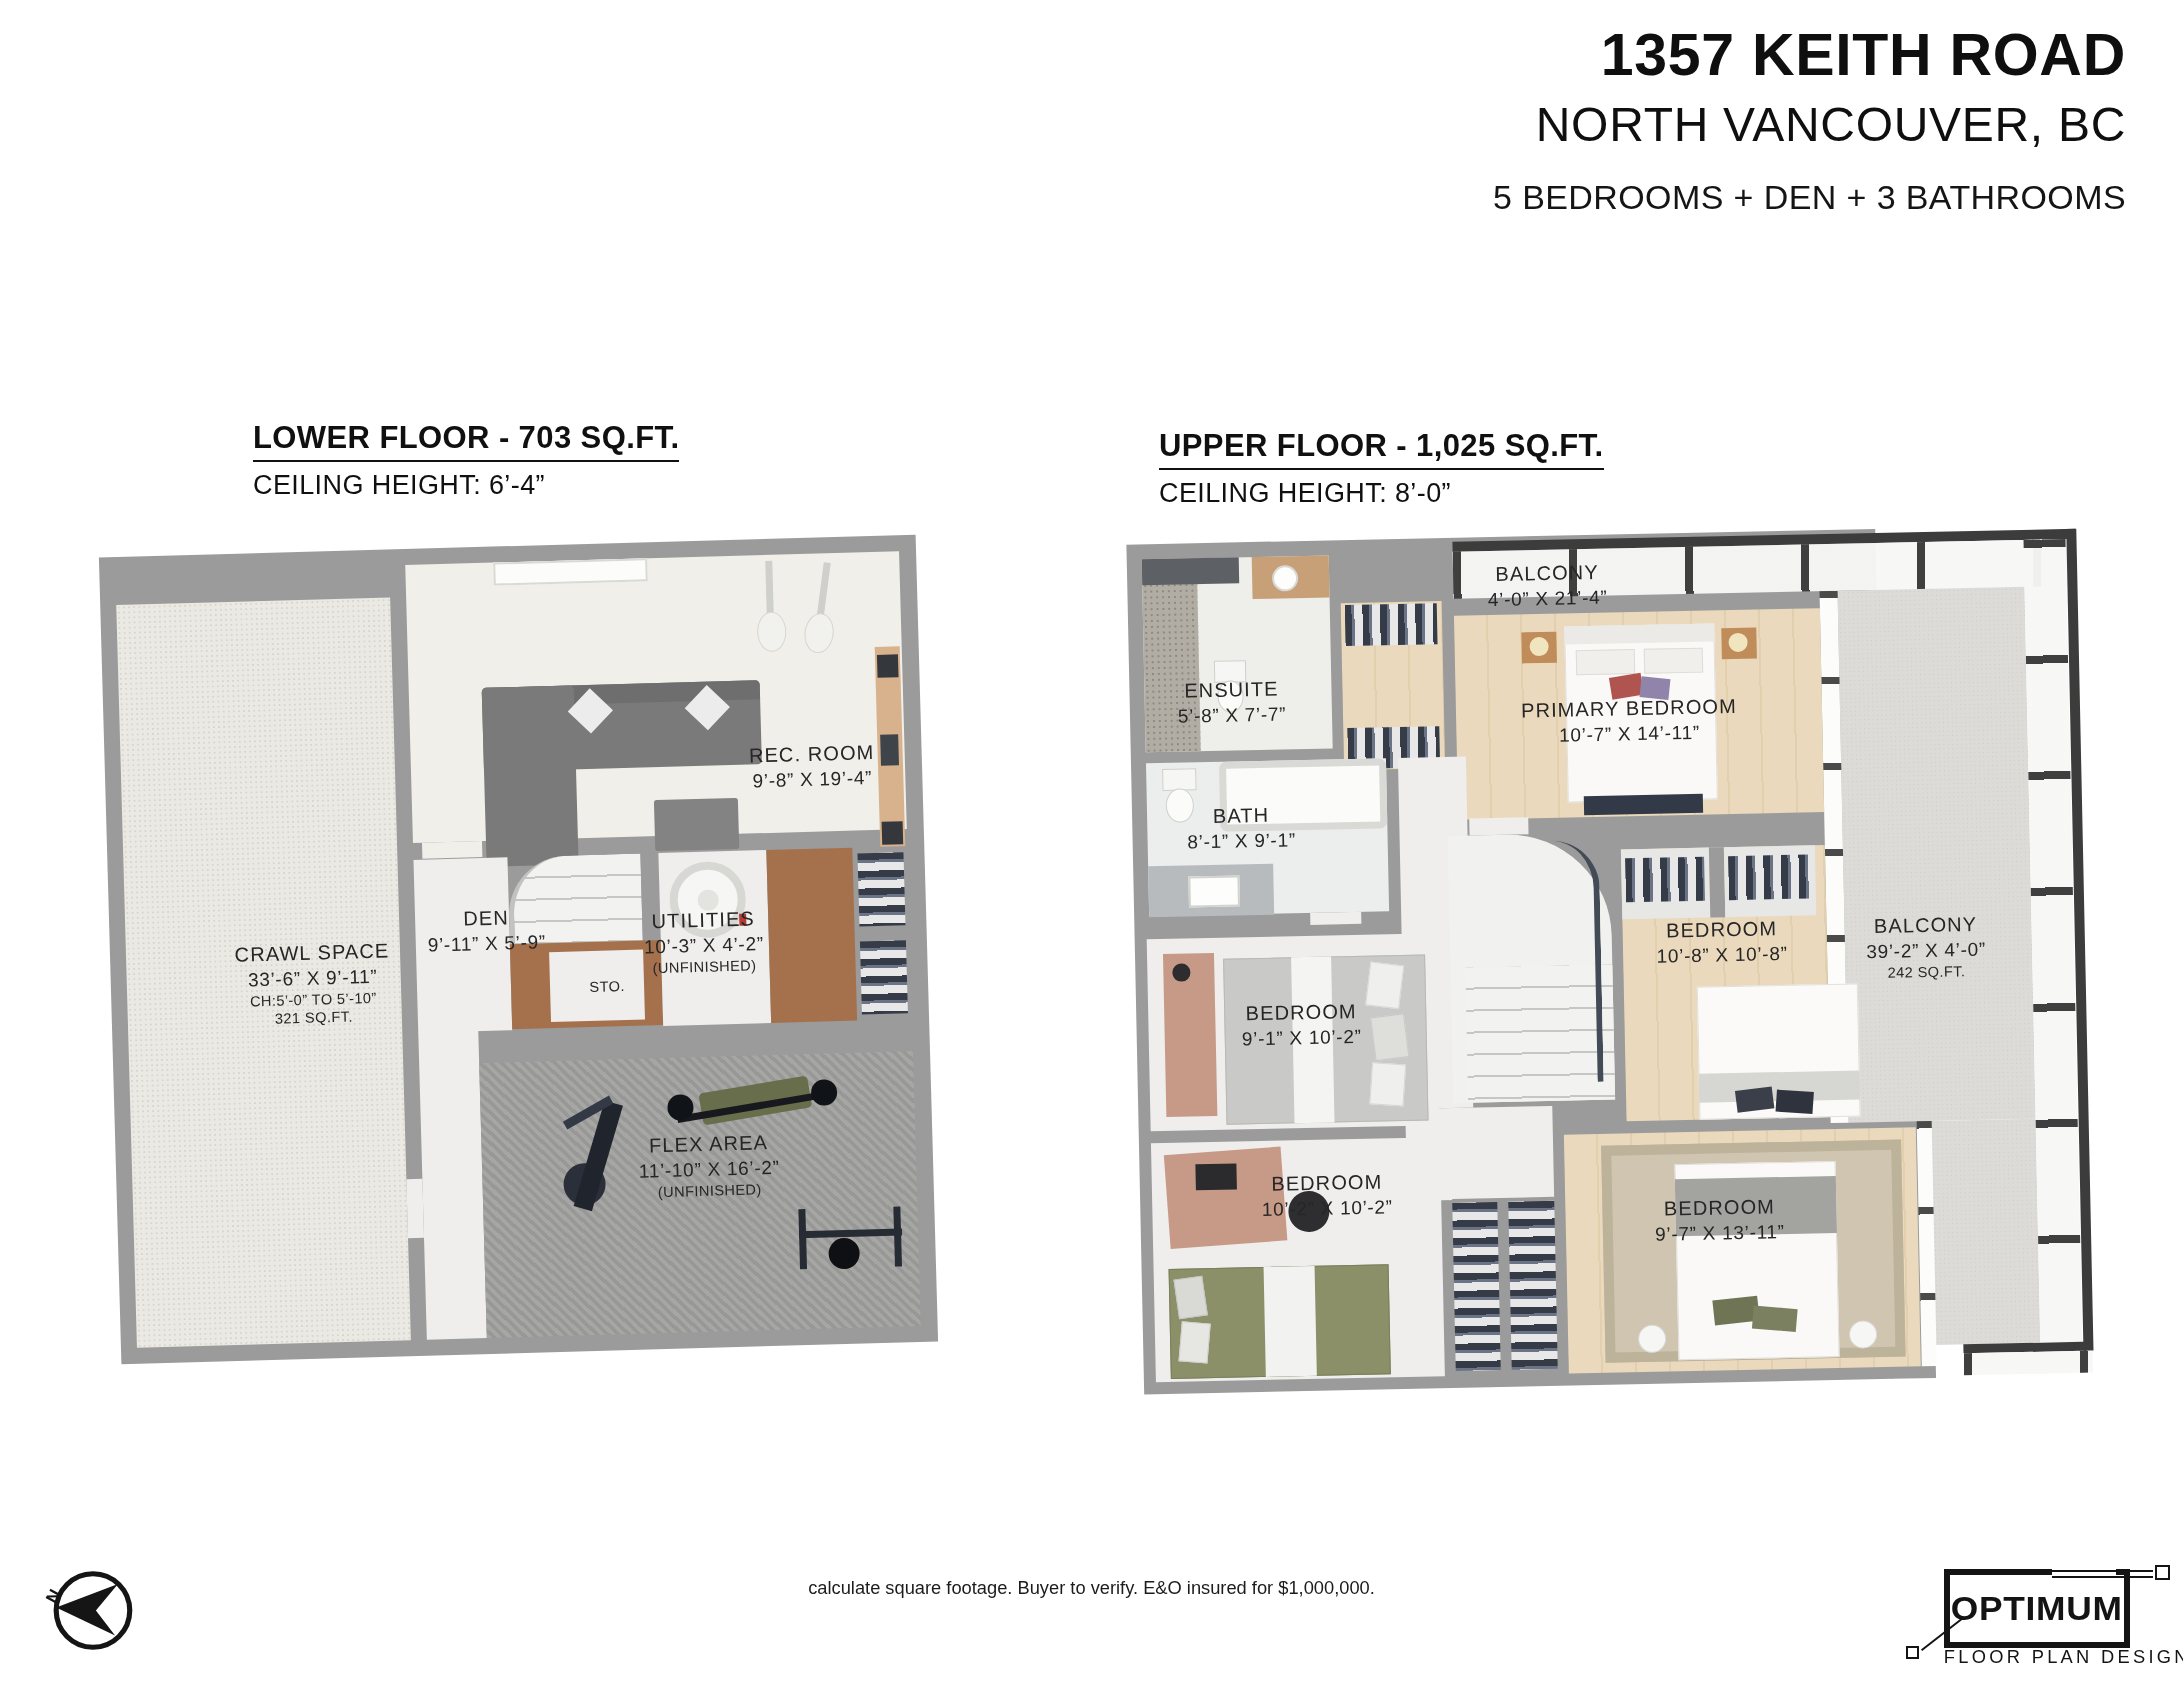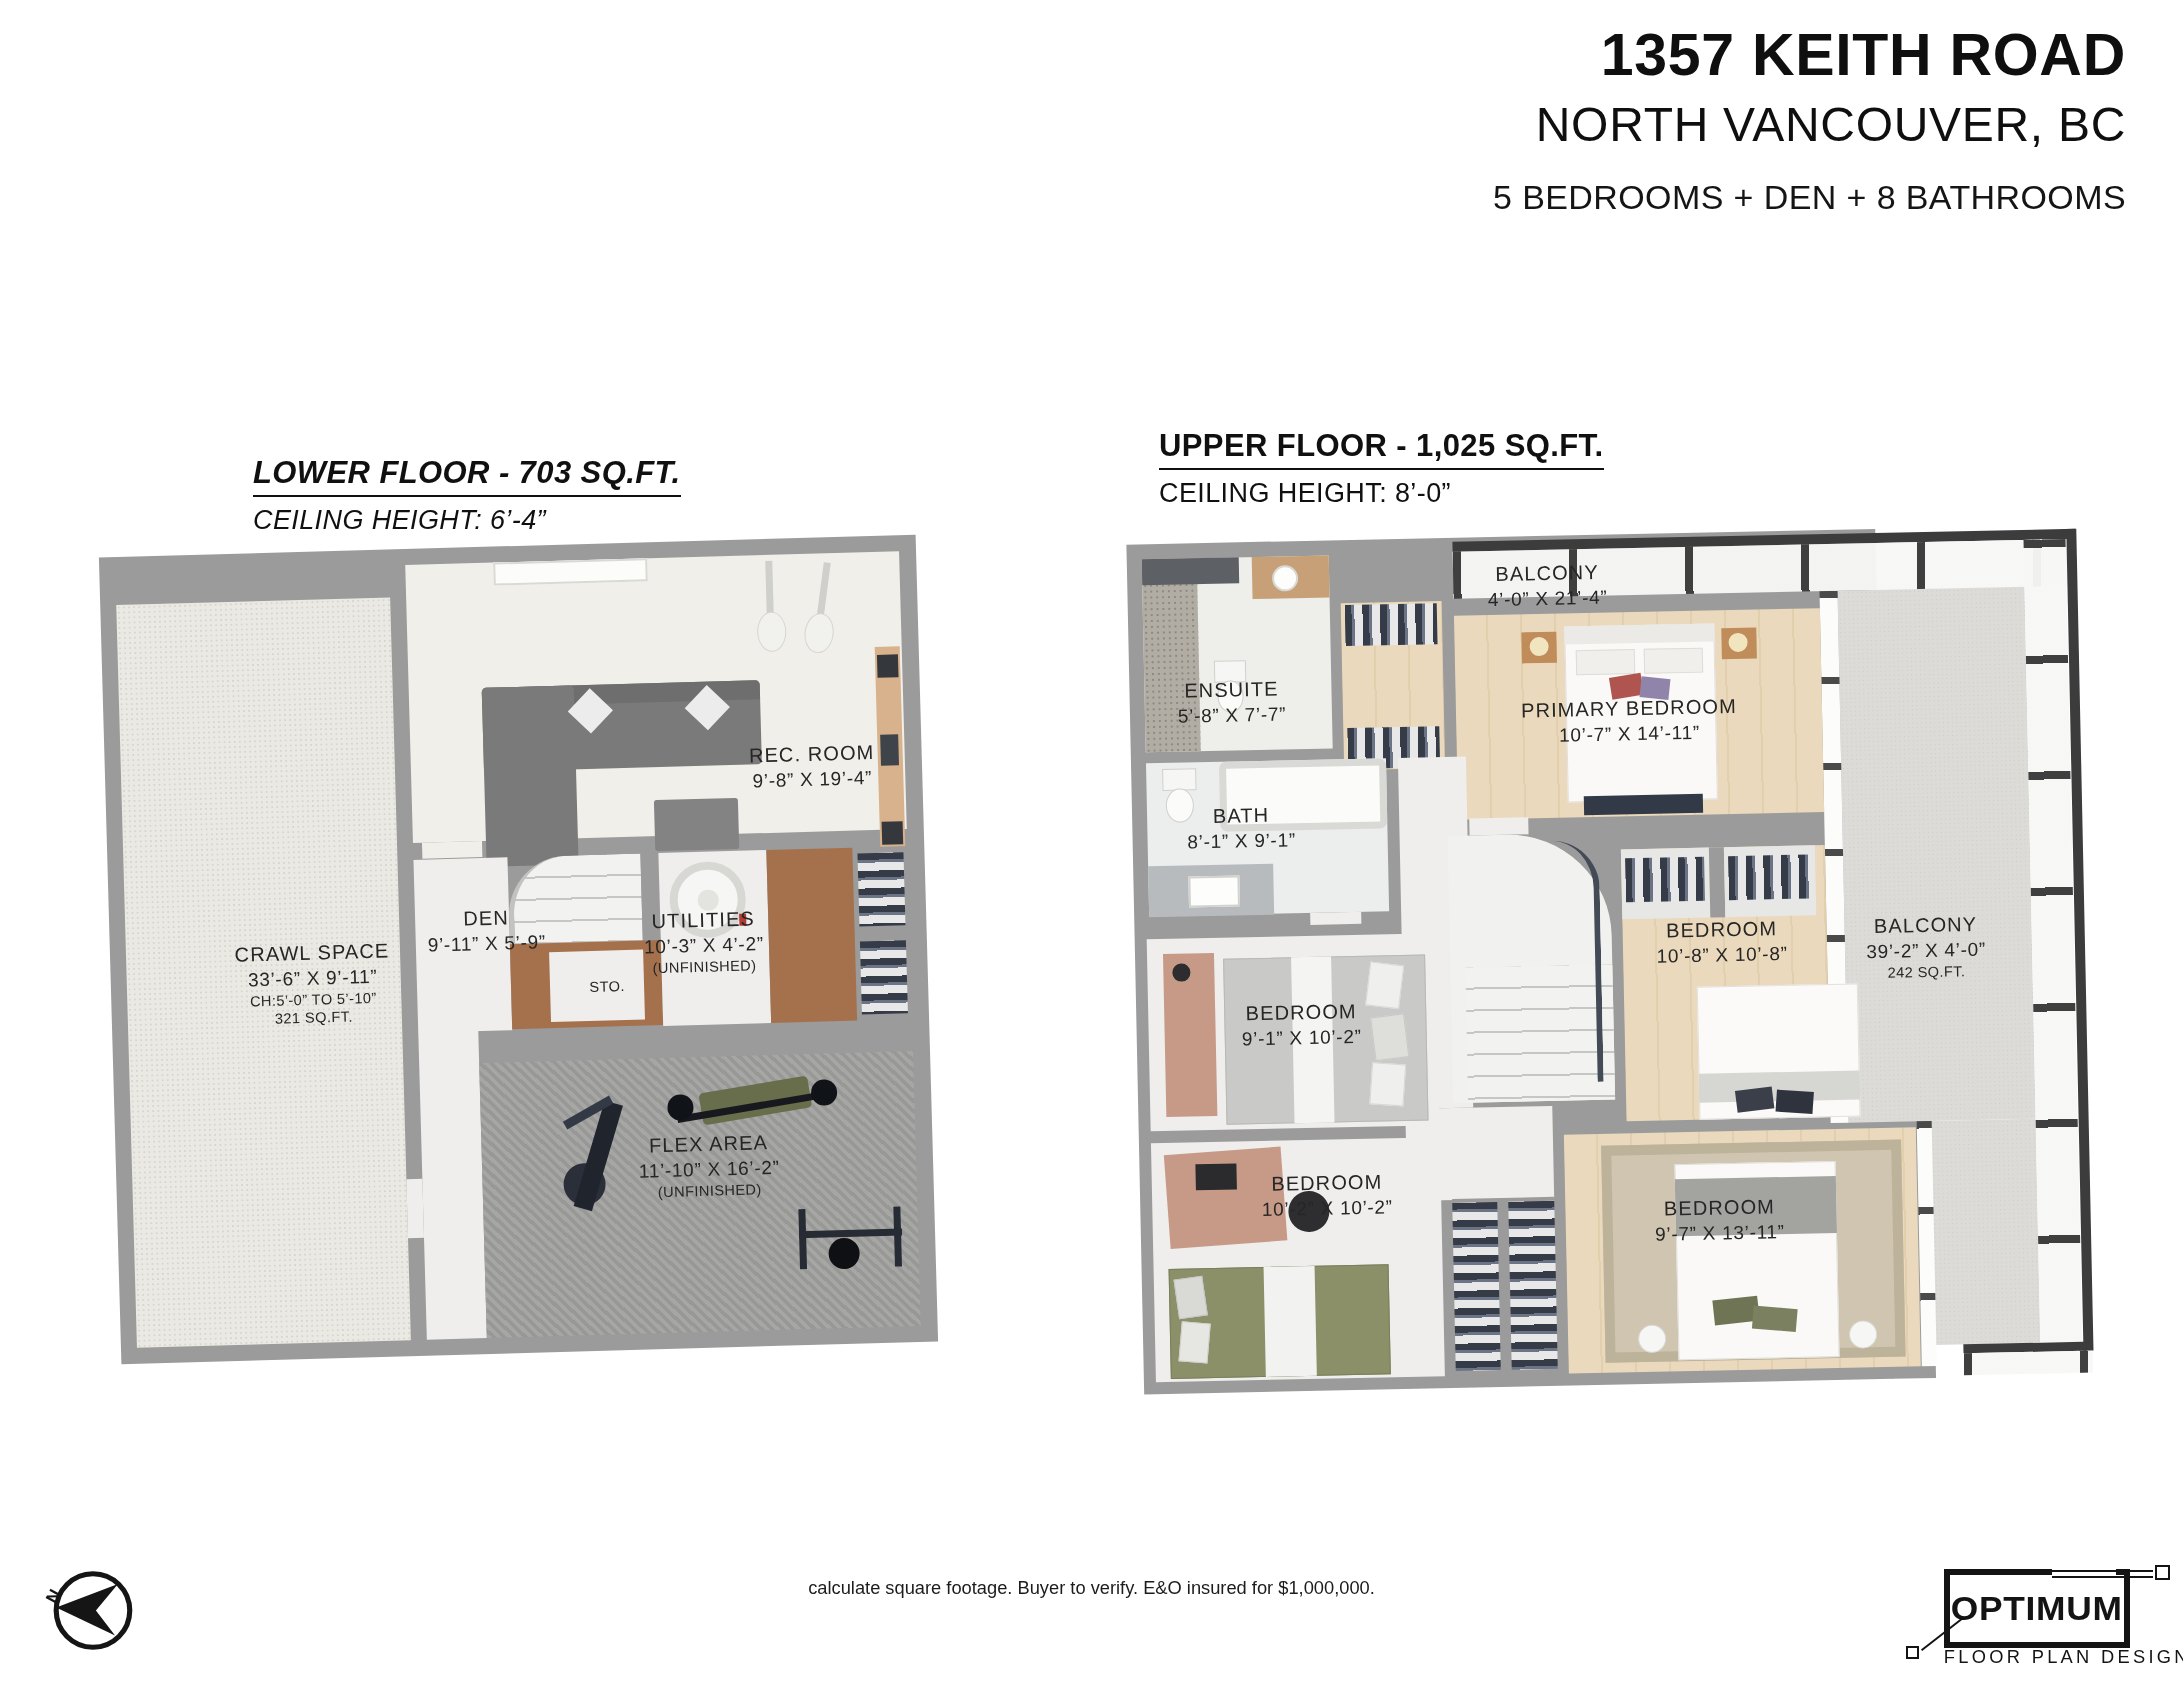--- a/index.html
+++ b/index.html
@@ -10,21 +10,21 @@
   .brand{position:absolute;top:25px;right:57px;text-align:right;color:#0f0f0f;}
   .brand .address{font-size:59px;font-weight:700;letter-spacing:0.7px;line-height:1.05;}
   .brand .city{font-size:48px;font-weight:400;letter-spacing:0.7px;margin-top:10px;}
   .brand .summary{font-size:34px;font-weight:400;letter-spacing:0.4px;margin-top:26px;color:#151515;}
 
   
   .plan-title{position:absolute;color:#101010;}
   .plan-title .t1{font-size:31px;font-weight:700;letter-spacing:0.4px;display:inline-block;
                   border-bottom:2.9px solid #101010;padding-bottom:4.4px;}
   .plan-title .t2{font-size:27px;font-weight:400;margin-top:7.3px;letter-spacing:0.4px;}
-  #lower-title{left:253px;top:455px;font-style:italic;}
+  #lower-title{left:253px;top:420px;}
   #upper-title{left:1159px;top:428px;}
 
   
   .canvas{position:absolute;}
   #lower-canvas{left:110px;top:546px;width:817px;height:807px;transform:rotate(-1.6deg);}
   #upper-canvas{left:1091px;top:513px;width:1003px;height:875px;transform:rotate(-1.2deg);}
   .backdrop{position:absolute;background:#9b9b9b;}
   .floor{position:absolute;}
   .abs{position:absolute;}
 
@@ -68,21 +68,21 @@
   .logo .lg-sub{position:absolute;left:8.8px;top:83px;font-size:18.3px;font-weight:500;letter-spacing:3.3px;white-space:nowrap;}
 </style>
 </head>
 <body>
 
 <div class="page">
 
   <div class="brand">
     <div class="address">1357 KEITH ROAD</div>
     <div class="city">NORTH VANCOUVER, BC</div>
-    <div class="summary">5 BEDROOMS + DEN + 8 BATHROOMS</div>
+    <div class="summary">5 BEDROOMS + DEN + 3 BATHROOMS</div>
   </div>
 
   <div class="plan-title" id="lower-title">
     <div class="t1">LOWER FLOOR - 703 SQ.FT.</div>
     <div class="t2">CEILING HEIGHT: 6’-4”</div>
   </div>
 
   <div class="plan-title" id="upper-title">
     <div class="t1">UPPER FLOOR - 1,025 SQ.FT.</div>
     <div class="t2">CEILING HEIGHT: 8’-0”</div>

